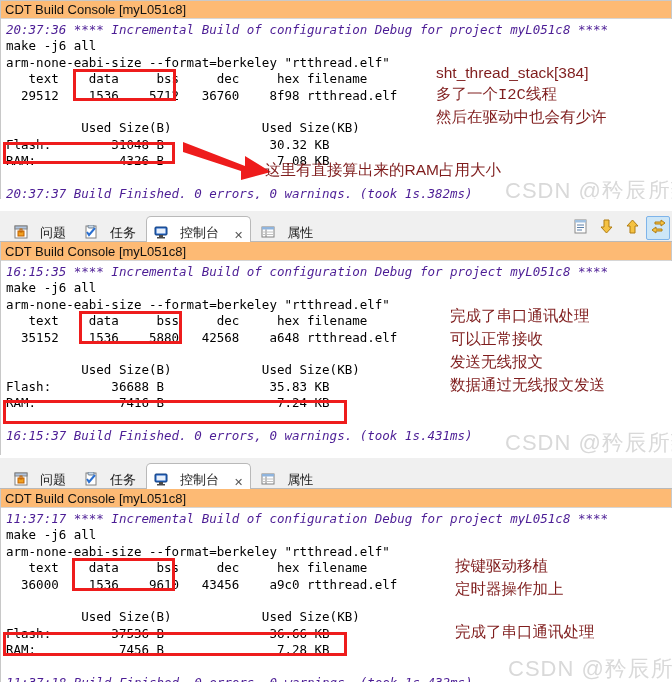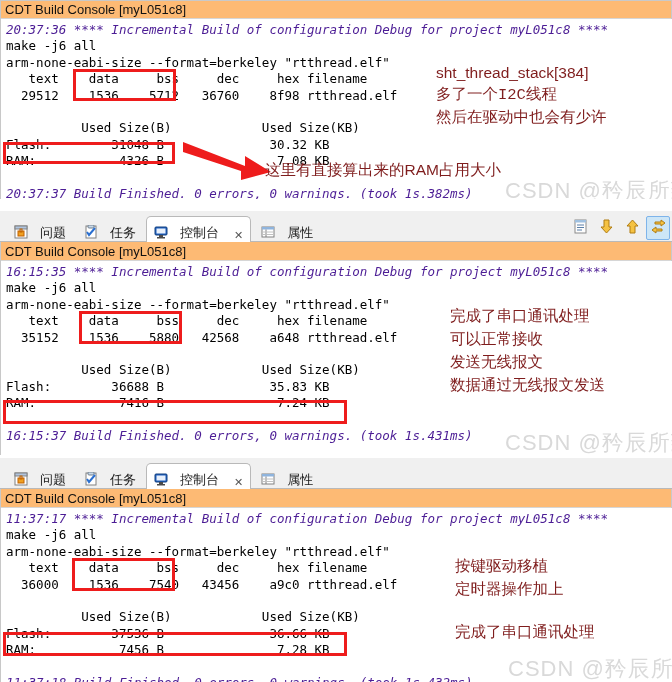--- a/index.html
+++ b/index.html
@@ -302,21 +302,21 @@
         </div>
       </div>
     </div>
 
     <div class="console-title">CDT Build Console [myL051c8]</div>
     <div class="console-body">
       <pre class="log"><span class="blue">11:37:17 **** Incremental Build of configuration Debug for project myL051c8 ****</span>
 <span>make -j6 all</span>
 <span>arm-none-eabi-size --format=berkeley "rtthread.elf"</span>
 <span>   text    data     bss     dec     hex filename</span>
-<span>  36000    1536    7540   43456    a9c0 rtthread.elf</span>
+<span>  36000    1536    9610   43456    a9c0 rtthread.elf</span>
 <span></span>
 <span>          Used Size(B)            Used Size(KB)</span>
 <span>Flash:        37536 B              36.66 KB</span>
 <span>RAM:           7456 B               7.28 KB</span>
 <span></span>
 <span class="blue">11:37:18 Build Finished. 0 errors, 0 warnings. (took 1s.432ms)</span></pre>
     </div>
 
     <div class="redbox" style="left:72px;top:100px;width:103px;height:33px;"></div>
     <div class="redbox" style="left:3px;top:174px;width:344px;height:24px;"></div>

